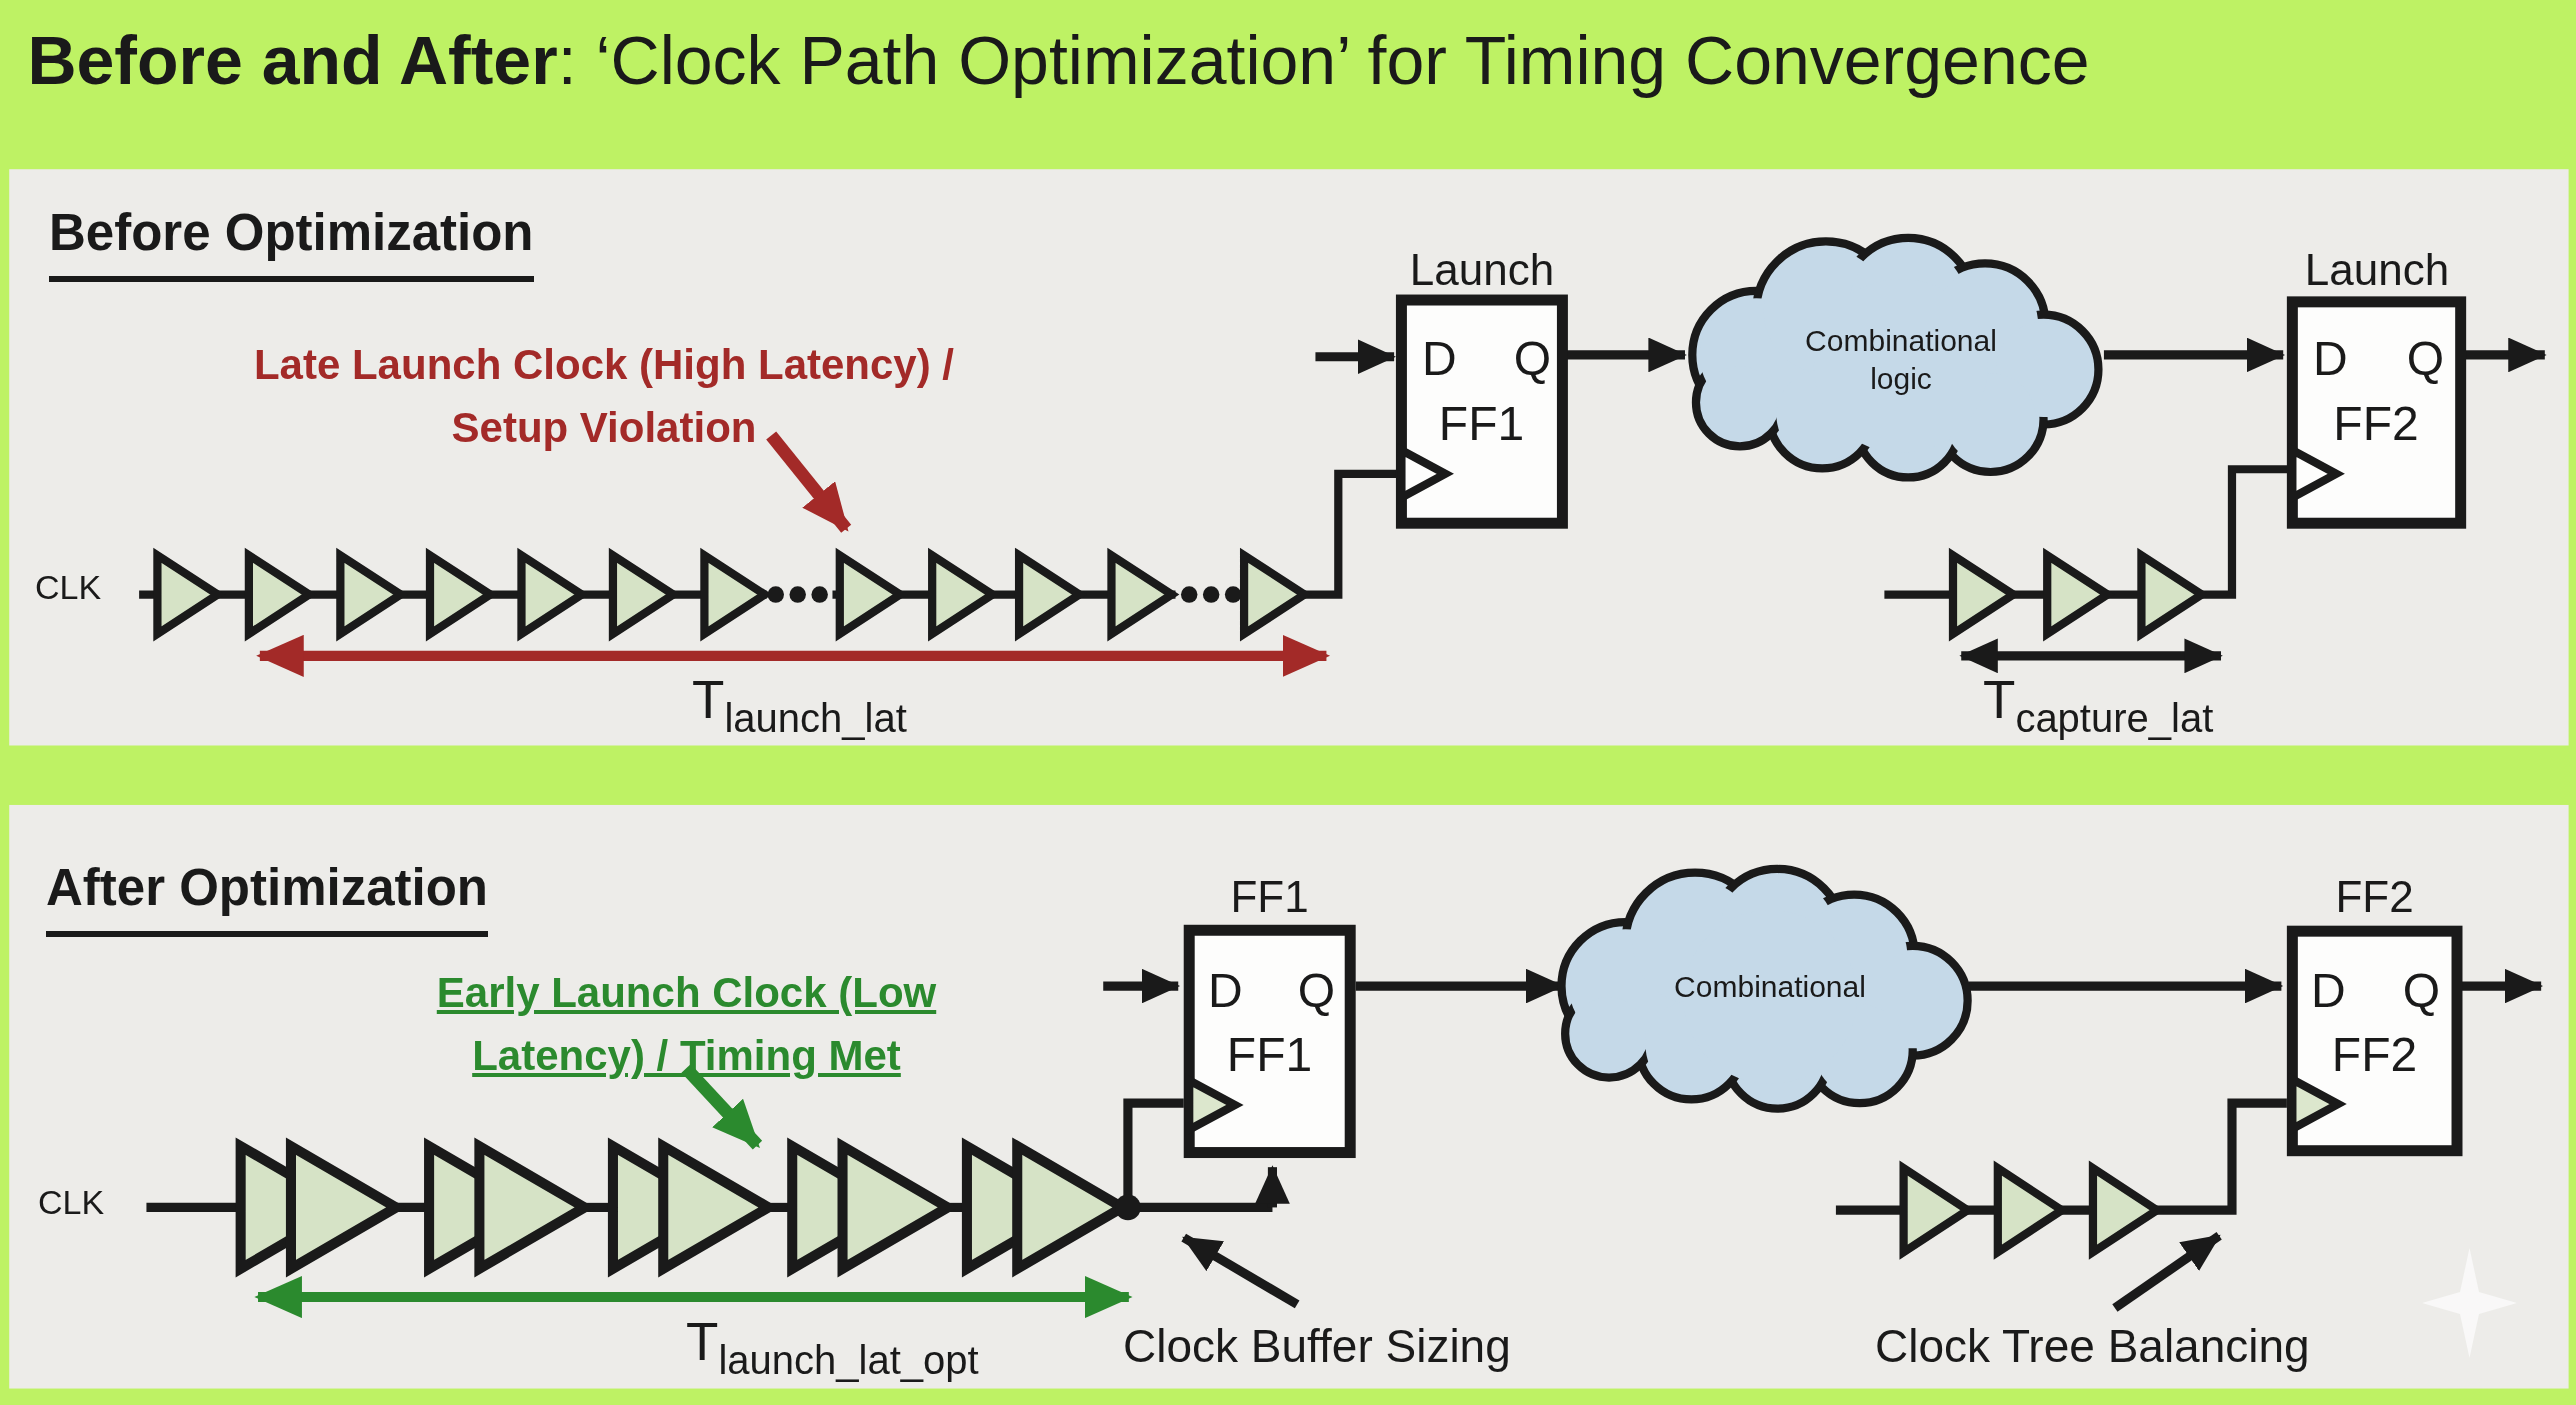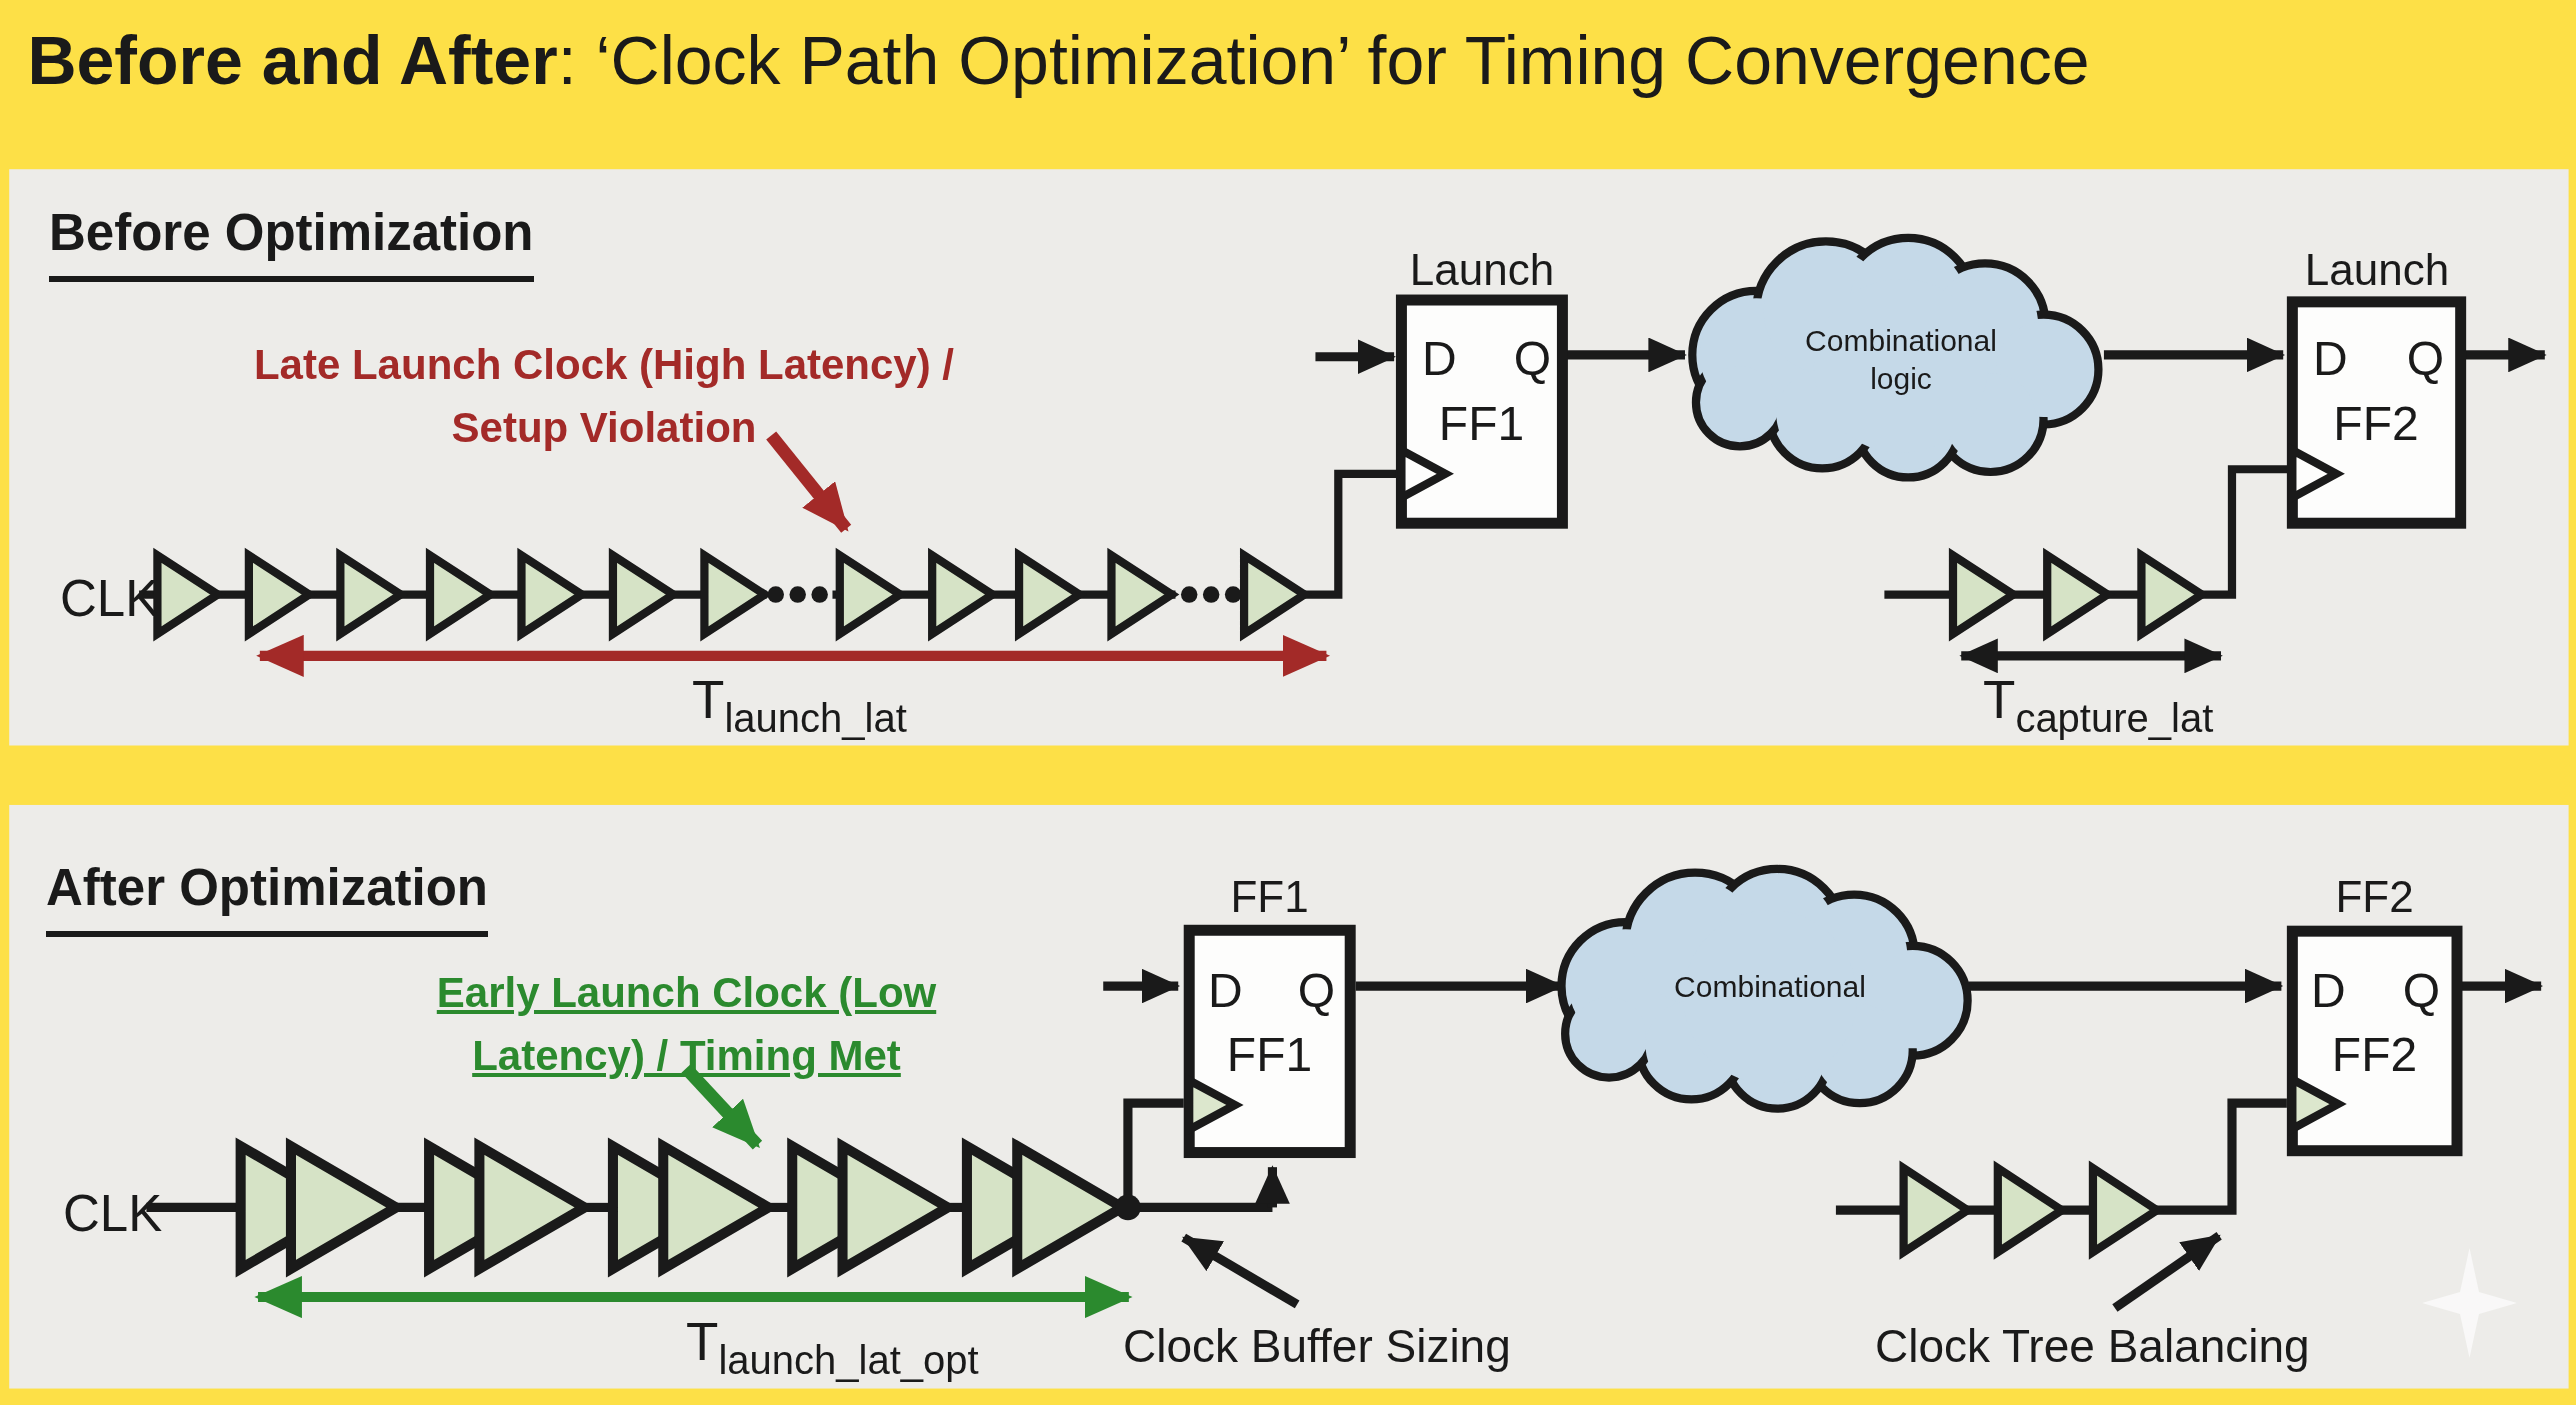--- a/index.html
+++ b/index.html
@@ -1,27 +1,27 @@
 <!DOCTYPE html>
 <html style="font-size:14.6px"><head>
 <meta charset="utf-8">
 <style>
   html,body{margin:0;padding:0;background:#fff;}
-  #stage{position:relative;width:2576px;height:1405px;background:#fde047;overflow:hidden;
+  #stage{position:relative;width:2576px;height:1405px;background:#bef264;overflow:hidden;
          font-family:"Liberation Sans","DejaVu Sans",sans-serif;color:#1a1a1a;}
   #diagram-svg{position:absolute;left:0;top:0;}
   .t{position:absolute;line-height:1.35;white-space:pre-line;color:#1a1a1a;}
   .b{font-weight:bold;}
   .ctr{text-align:center;}
   .red{color:#a32a28;}
   .grn{color:#2b8a2e;}
   .title{left:27.4px;top:14.6px;font-size:68px;white-space:nowrap;}
   .hdr{font-size:51px;font-weight:bold;border-bottom:6.4px solid #1a1a1a;padding-bottom:15px;white-space:nowrap;}
   .ann{font-size:42px;font-weight:bold;line-height:1.5;margin-top:33px;}
-  .clk{font-size:51px;margin-left:25px;}
+  .clk{font-size:34px;}
   .fftitle{font-size:44px;}
   .ffin{font-size:48px;}
   .cloudtxt{font-size:30px;line-height:1.25;}
   .callout{font-size:46px;white-space:nowrap;}
   .tl{display:flex;align-items:flex-start;white-space:nowrap;}
   .tsym{font-size:53px;}
   .tsub{font-size:40px;margin-top:27.4px;}
   .sparkle{position:absolute;left:2422px;top:1248px;width:95px;height:110px;background:#fdfdfc;opacity:.75;
            filter:blur(1.8px);
            clip-path:polygon(50% 0,60% 40%,100% 50%,60% 60%,50% 100%,40% 60%,0 50%,40% 40%);}

